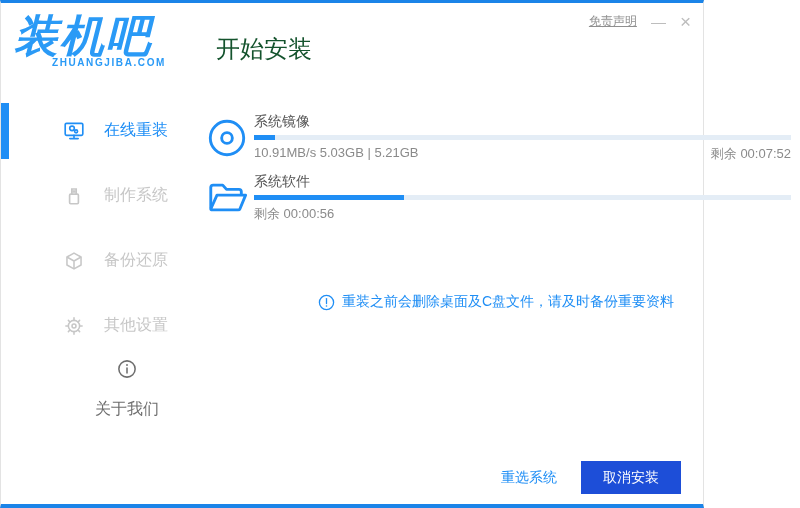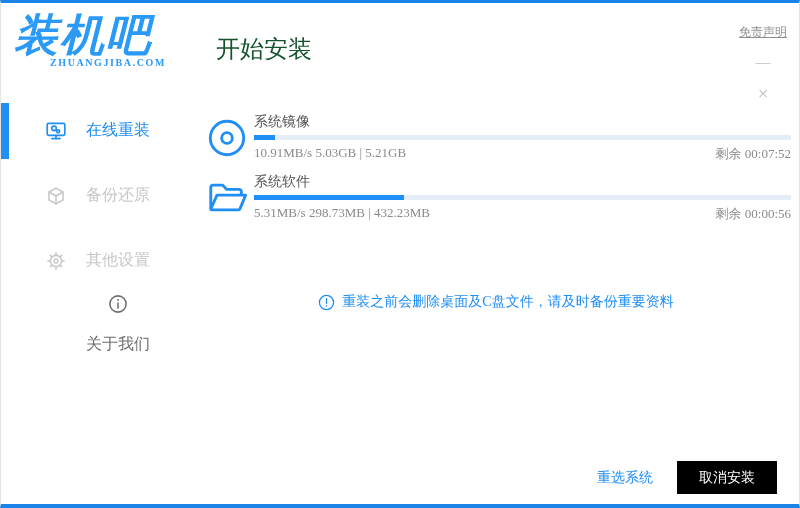--- a/index.html
+++ b/index.html
@@ -1,46 +1,46 @@
 <!DOCTYPE html>
 <html><head>
 <meta charset="utf-8">
 <style>
   * { margin:0; padding:0; box-sizing:border-box; }
   body {
     font-family: "Liberation Sans", "DejaVu Sans", sans-serif;
     background:#fff; width:800px; height:508px; overflow:hidden;
   }
   .window {
-    position:relative; width:800px; height:508px; background:#fff;
+    position:relative; width:704px; height:508px; background:#fff;
     border-top:3px solid #1b84e8; border-bottom:4px solid #1b84e8;
-    border-left:1px solid #e3e3e3; border-right:1px solid #e3e3e3;font-family:Liberation Serif, serif;
+    border-left:1px solid #e3e3e3; border-right:1px solid #e3e3e3;
   }
   
   .logo { position:absolute; left:13px; top:8px; width:152px; cursor:default; }
   .logo-cn {
     font-size:44px; font-weight:bold; color:#2a9af6; line-height:1.15;
     letter-spacing:2px; font-style:italic; white-space:nowrap;
   }
   .logo-domain {
     font-size:10px; font-weight:bold; color:#2a9af6; letter-spacing:1.6px;
     text-align:right; margin-top:-5px;
   }
   .page-title { position:absolute; left:215px; top:30px; font-size:24px; color:#14532d; }
-  .titlebar { position:absolute; top:21px; right:12px; display:flex; align-items:center; gap:14px;flex-direction:column; }
+  .titlebar { position:absolute; top:9px; right:12px; display:flex; align-items:center; gap:14px; }
   .disclaimer { font-size:12px; color:#8f8f8f; text-decoration:underline; cursor:pointer; }
   .win-btn { color:#bdbdbd; cursor:pointer; line-height:1; background:none; border:none;
              font-family:inherit; }
   .min-btn { font-size:15px; }
   .close-btn { font-size:19px; }
   
   .sidebar { position:absolute; left:0; top:95px; width:190px; }
   .side-item {
     position:relative; height:65px; display:flex; align-items:center;
-    padding-left:44px; gap:19px; color:#c7c7c7; font-size:16px; cursor:pointer;
+    padding-left:62px; gap:19px; color:#c7c7c7; font-size:16px; cursor:pointer;
   }
   .side-item:last-child { color:#6e6e6e;flex-direction:column; }
   .side-item.active { color:#1f8ef5; }
   .side-item.active::before {
     content:""; position:absolute; left:0; top:5px; width:8px; height:56px; background:#1f8ef5;
   }
   .side-icon { width:22px; height:22px; flex:0 0 auto; }
   
   .content { position:absolute; left:190px; top:88px; width:610px; height:330px; }
   .warning { margin:18px 12px 0 15px; text-align:center; color:#1f8ef5; font-size:14px; }
@@ -58,21 +58,21 @@
     display:flex; align-items:center; justify-content:center; gap:7px;
   }
   .notice-icon { width:17px; height:17px; flex:0 0 auto; }
   
   .footer { position:absolute; right:22px; bottom:10px; display:flex; align-items:center; gap:24px; }
   .reselect-btn {
     background:none; border:none; color:#1f8ef5; font-size:14px; cursor:pointer;
     font-family:inherit;
   }
   .cancel-btn {
-    width:100px; height:33px; background:#000000; color:#fff; border:none;
+    width:100px; height:33px; background:#1d4ed8; color:#fff; border:none;
     font-size:14px; cursor:pointer; font-family:inherit;
   }
 </style>
 </head>
 <body>
 
 <div class="window">
 
   <div class="logo">
     <div class="logo-cn">装机吧</div>
@@ -88,20 +88,28 @@
 
   <div class="sidebar">
     <div class="side-item active">
       <svg class="side-icon" viewBox="0 0 20 20" fill="none" stroke="currentColor" stroke-width="1.5">
         <rect x="2" y="3" width="16" height="11" rx="1.2"></rect>
         <circle cx="8.2" cy="7.6" r="2.1"></circle>
         <circle cx="11.9" cy="10.3" r="1.35"></circle>
         <path d="M10 14v2.3M6.2 16.9h7.6" stroke-linecap="round"></path>
       </svg>
       <span>在线重装</span>
+    </div>
+    <div class="side-item">
+      <svg class="side-icon" viewBox="0 0 20 20" fill="none" stroke="currentColor" stroke-width="1.5">
+        <rect x="6" y="8.3" width="8" height="8.7" rx="1"></rect>
+        <path d="M8 8.3V3.6h4v4.7"></path>
+        <path d="M9.2 5.2v1.3M10.8 5.2v1.3" stroke-linecap="round"></path>
+      </svg>
+      <span>制作系统</span>
     </div>
     <div class="side-item">
       <svg class="side-icon" viewBox="0 0 20 20" fill="none" stroke="currentColor" stroke-width="1.4" stroke-linejoin="round">
         <path d="M10 2.8 16.4 6.4v7.2L10 17.2 3.6 13.6V6.4Z"></path>
         <path d="M3.6 6.4 10 10l6.4-3.6M10 10v7.2"></path>
       </svg>
       <span>备份还原</span>
     </div>
     <div class="side-item">
       <svg class="side-icon" viewBox="0 0 20 20" fill="none" stroke="currentColor" stroke-width="1.4">
@@ -146,21 +154,20 @@
         <svg class="task-icon" viewBox="0 0 44 44" fill="none" stroke="#1f8ef5" stroke-width="3" stroke-linejoin="round">
           <path d="M5 33V11q0-2.5 2.5-2.5h10l4 4.5h13q2.5 0 2.5 2.5v2.5"></path>
           <path d="M5 33.5 11.5 19h30l-6 14.5q-.4 1-1.8 1H6.8q-1.8 0-1.8-1Z"></path>
         </svg>
         <div class="task-body">
           <div class="task-name">系统软件</div>
           <div class="task-bar">
             <div class="task-fill" style="width: 28%;"></div>
           </div>
           <div class="task-status">
-            <span>5.31MB/s 298.73MB | 432.23MB</span>
             <span>剩余 00:00:56</span>
           </div>
         </div>
       </div>
 
 
     </div>
 
     <div class="notice">
       <svg class="notice-icon" viewBox="0 0 17 17" fill="none" stroke="#1f8ef5" stroke-width="1.3">

